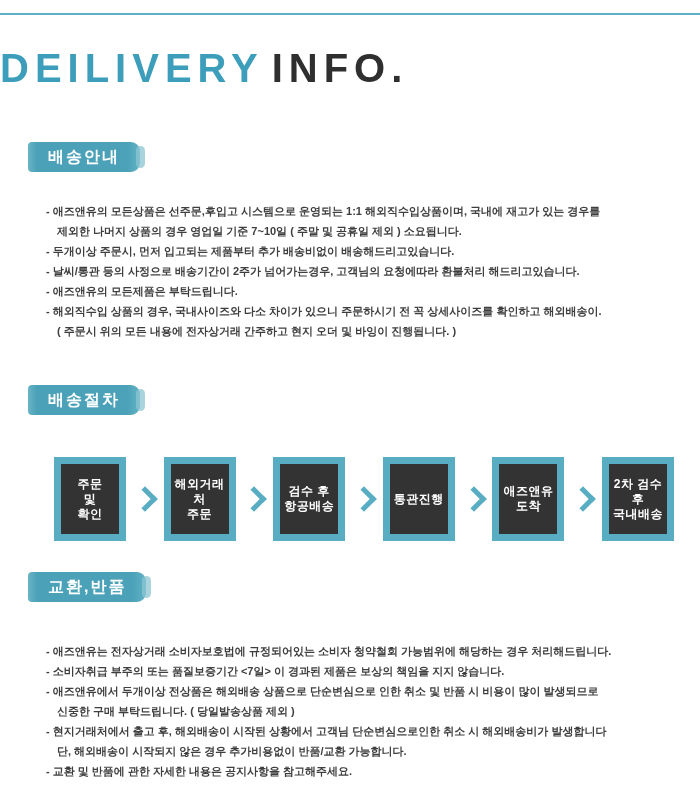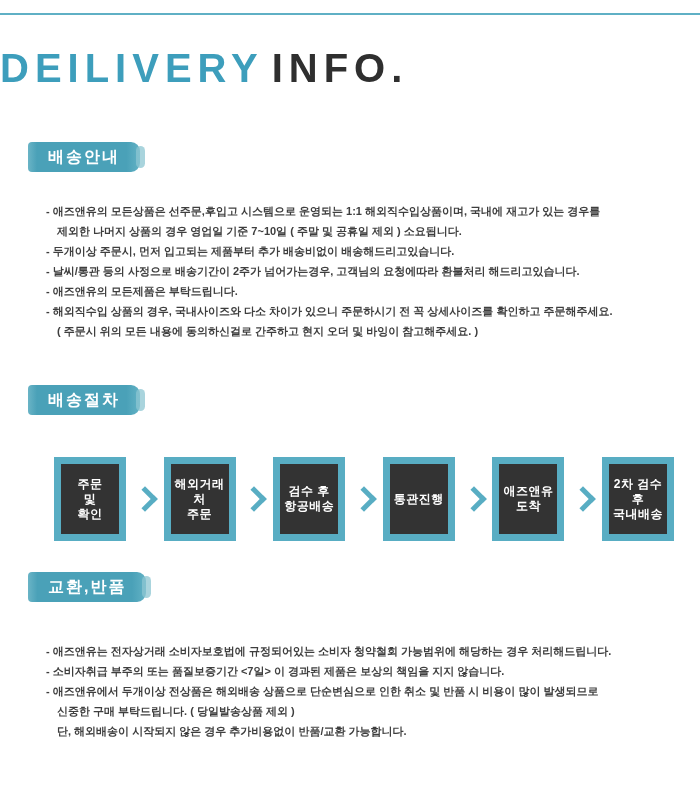--- a/index.html
+++ b/index.html
@@ -137,22 +137,22 @@
   <div class="badge b1">
     <span>배송안내</span>
   </div>
 
   <div class="list guide">
     <p class="ln">- 애즈앤유의 모든상품은 선주문,후입고 시스템으로 운영되는 1:1 해외직수입상품이며, 국내에 재고가 있는 경우를</p>
     <p class="ln cont">제외한 나머지 상품의 경우 영업일 기준 7~10일 ( 주말 및 공휴일 제외 ) 소요됩니다.</p>
     <p class="ln">- 두개이상 주문시, 먼저 입고되는 제품부터 추가 배송비없이 배송해드리고있습니다.</p>
     <p class="ln">- 날씨/통관 등의 사정으로 배송기간이 2주가 넘어가는경우, 고객님의 요청에따라 환불처리 해드리고있습니다.</p>
     <p class="ln">- 애즈앤유의 모든제품은 부탁드립니다.</p>
-    <p class="ln">- 해외직수입 상품의 경우, 국내사이즈와 다소 차이가 있으니 주문하시기 전 꼭 상세사이즈를 확인하고 주문해주세요.</p>
-    <p class="ln cont">( 주문시 위의 모든 내용에 동의하신걸로 간주하고 현지 오더 및 바잉이 참고해주세요. )</p>
+    <p class="ln">- 해외직수입 상품의 경우, 국내사이즈와 다소 차이가 있으니 주문하시기 전 꼭 상세사이즈를 확인하고 해외배송이.</p>
+    <p class="ln cont">( 주문시 위의 모든 내용에 전자상거래 간주하고 현지 오더 및 바잉이 진행됩니다. )</p>
   </div>
 
   <div class="badge b2">
     <span>배송절차</span>
   </div>
 
   <div class="flow">
     <div class="step">
       <span class="step-label">주문
 및
@@ -187,16 +187,18 @@
 
   <div class="badge b3">
     <span>교환,반품</span>
   </div>
 
   <div class="list returns">
     <p class="ln">- 애즈앤유는 전자상거래 소비자보호법에 규정되어있는 소비자 청약철회 가능범위에 해당하는 경우 처리해드립니다.</p>
     <p class="ln">- 소비자취급 부주의 또는 품질보증기간 &lt;7일&gt; 이 경과된 제품은 보상의 책임을 지지 않습니다.</p>
     <p class="ln">- 애즈앤유에서 두개이상 전상품은 해외배송 상품으로 단순변심으로 인한 취소 및 반품 시 비용이 많이 발생되므로</p>
     <p class="ln cont">신중한 구매 부탁드립니다. ( 당일발송상품 제외 )</p>
+    <p class="ln">- 현지거래처에서 출고 후, 해외배송이 시작된 상황에서  고객님 단순변심으로인한 취소 시 해외배송비가 발생합니다</p>
     <p class="ln cont">단, 해외배송이 시작되지 않은 경우 추가비용없이 반품/교환 가능합니다.</p>
+    <p class="ln">- 교환 및 반품에 관한 자세한 내용은 공지사항을 참고해주세요.</p>
   </div>
 
 </div>
 
 </body></html>

